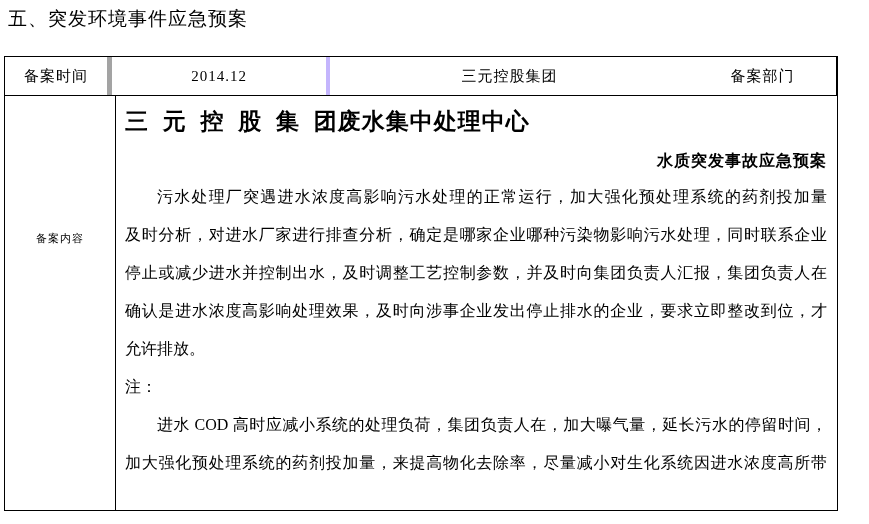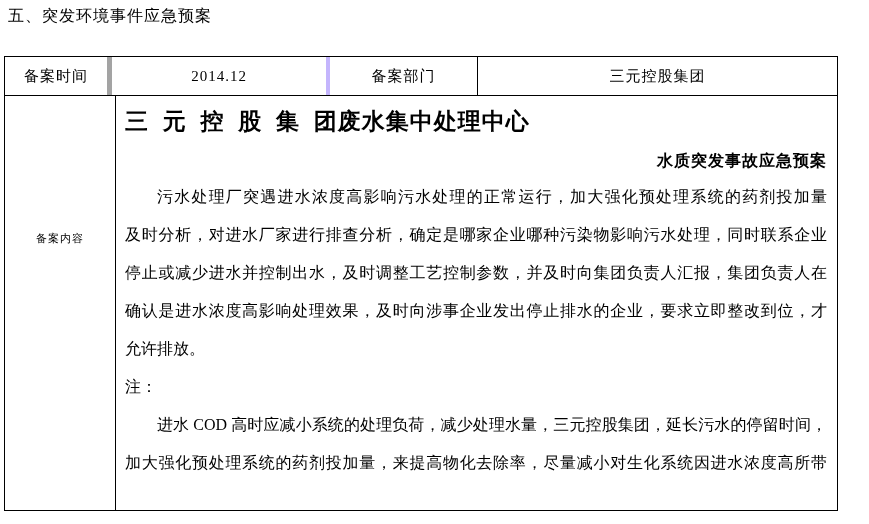--- a/index.html
+++ b/index.html
@@ -4,21 +4,21 @@
 <style>
   html,body { margin:0; padding:0; }
   body {
     width:869px; height:524px;
     background:#ffffff; color:#000000;
     font-family:"Liberation Serif","DejaVu Serif",serif;
     position:relative; overflow:hidden;
   }
   .doc-title {
     position:absolute; left:8px; top:6px;
-    font-size:16px; letter-spacing:1px;
+    font-size:19px; letter-spacing:1px;
   }
   .filing-table {
     position:absolute; left:4px; top:56px; width:832px;
     border:1px solid #000;
   }
   .row1 { display:flex; height:38px; border-bottom:1px solid #000; }
   .row1 .cell {
     display:flex; align-items:center; justify-content:center;
     font-size:15px; letter-spacing:1px; box-sizing:border-box;
   }
@@ -53,32 +53,32 @@
 </style>
 </head>
 <body>
 
 <div class="doc-title">五、突发环境事件应急预案</div>
 
 <div class="filing-table">
   <div class="row1">
     <div class="cell c1">备案时间</div>
     <div class="cell c2">2014.12</div>
+    <div class="cell c4">三元控股集团</div>
     <div class="cell c3">备案部门</div>
-    <div class="cell c4">三元控股集团</div>
   </div>
 
   <div class="row2">
     <div class="label-col">备案内容</div>
     <div class="content-col">
       <div class="t1">三 元 控 股 集 团废水集中处理中心</div>
       <div class="t2">水质突发事故应急预案</div>
       <div class="bline indent justify">污水处理厂突遇进水浓度高影响污水处理的正常运行，加大强化预处理系统的药剂投加量</div>
       <div class="bline justify">及时分析，对进水厂家进行排查分析，确定是哪家企业哪种污染物影响污水处理，同时联系企业</div>
       <div class="bline justify">停止或减少进水并控制出水，及时调整工艺控制参数，并及时向集团负责人汇报，集团负责人在</div>
       <div class="bline justify">确认是进水浓度高影响处理效果，及时向涉事企业发出停止排水的企业，要求立即整改到位，才</div>
       <div class="bline">允许排放。</div>
       <div class="bline">注：</div>
-      <div class="bline indent justify">进水 COD 高时应减小系统的处理负荷，减少处理水量，三元控股集团，延长污水的停留时间，</div>
+      <div class="bline indent justify">进水 COD 高时应减小系统的处理负荷，集团负责人在，加大曝气量，延长污水的停留时间，</div>
       <div class="bline justify">加大强化预处理系统的药剂投加量，来提高物化去除率，尽量减小对生化系统因进水浓度高所带</div>
     </div>
   </div>
 </div>
 
 </body></html>

